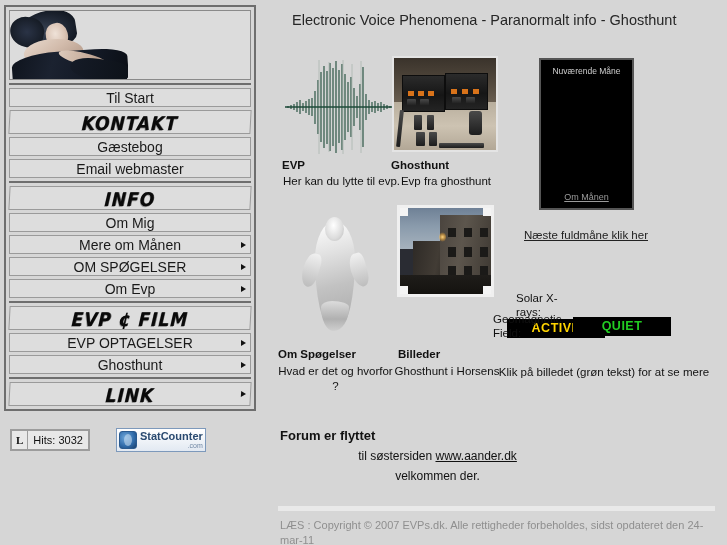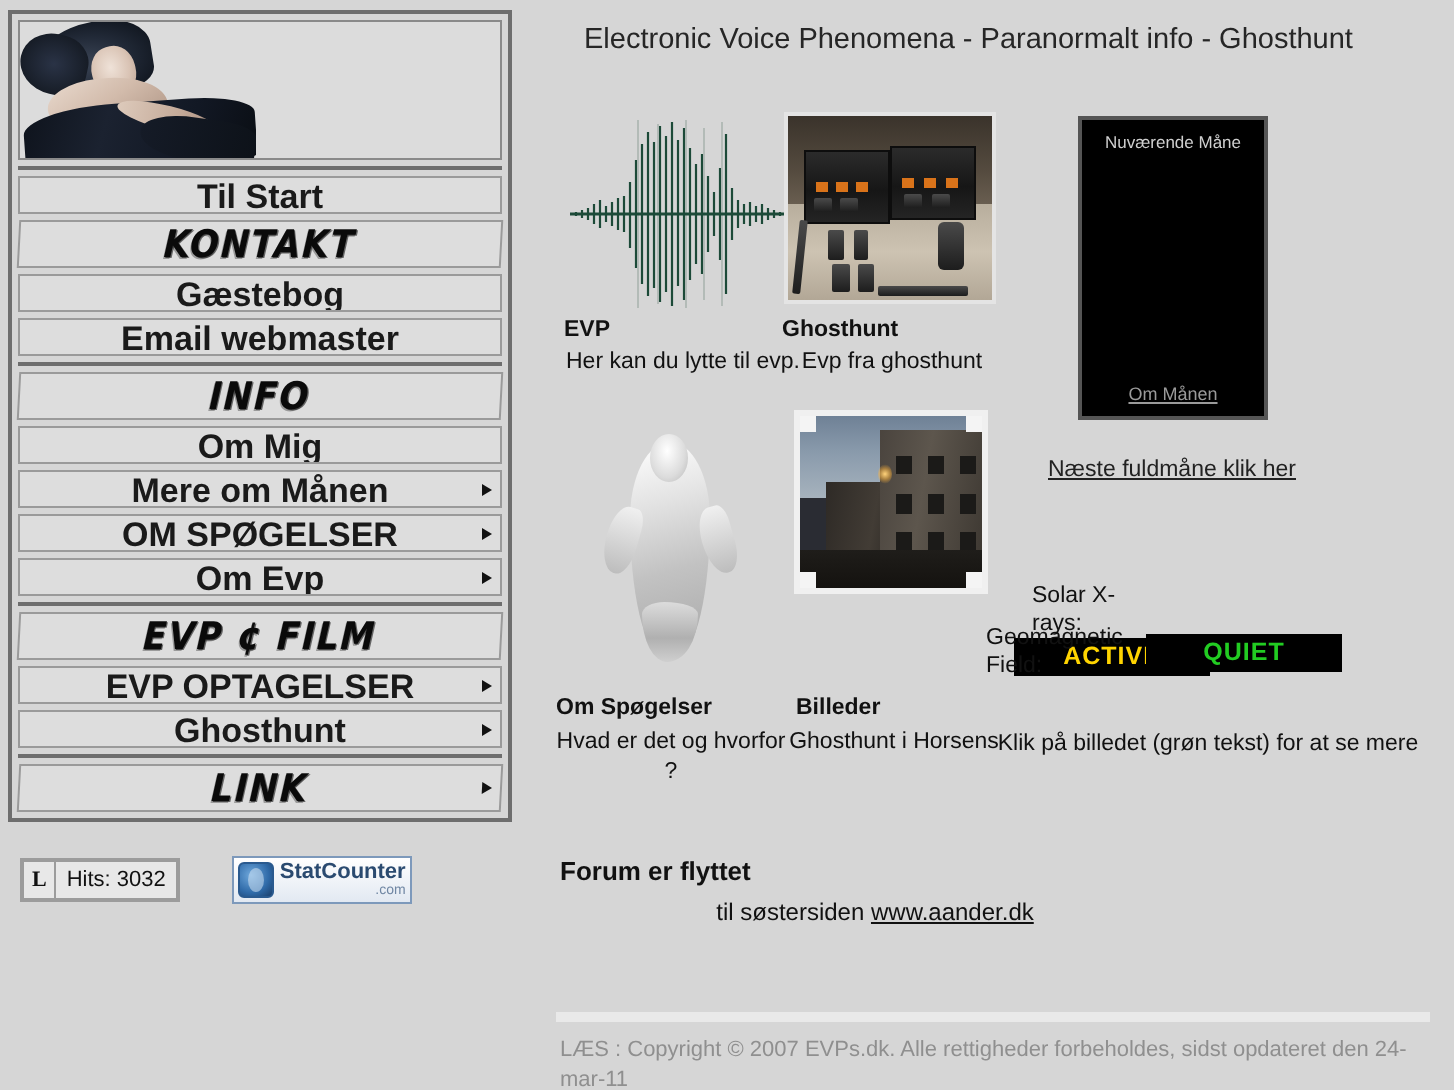--- a/index.html
+++ b/index.html
@@ -108,28 +108,27 @@
     padding-top: 3px;
   }
   .sb-item {
     position: relative;
     height: 19px;
     line-height: 19px;
     box-sizing: border-box;
     border: 1px solid #9a9a9a;
     background: #dddddd;
     text-align: center;
-    font-size: 17px;
+    font-size: 14px;
     color: #1a1a1a;
     margin-bottom: 3px;
     cursor: pointer;
     user-select: none;
     overflow: hidden;
     white-space: nowrap;
-    font-weight: bold;
   }
   .sb-item:last-child { margin-bottom: 0; }
   .sb-item .arrow {
     position: absolute;
     right: 4px;
     top: 50%;
     margin-top: -3px;
     width: 0; height: 0;
     border-left: 5px solid #111;
     border-top: 3.5px solid transparent;
@@ -746,16 +745,17 @@
     </div>
     <div class="sbadge" style="margin-left:14px; color:#22cc22;">QUIET</div>
   </div>
 
   <div id="klik-text">Klik på billedet (grøn tekst) for at se mere</div>
 
   <div id="forum-title">Forum er flyttet</div>
   <div id="forum-line">
     <span>til søstersiden </span><span id="forum-link">www.aander.dk</span>
   </div>
+  <div id="forum-welcome">velkommen der.</div>
 
   <div id="footer-rule"></div>
   <div id="footer-text">LÆS : Copyright © 2007 EVPs.dk. Alle rettigheder forbeholdes, sidst opdateret den 24-mar-11</div>
 </div>
 
 </body></html>

